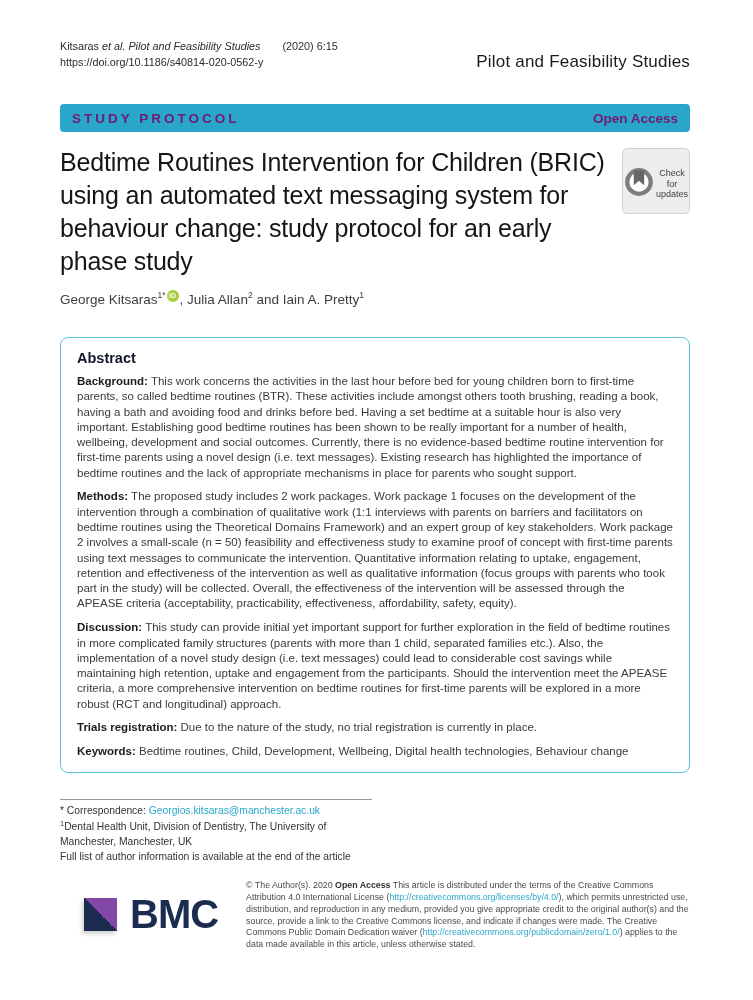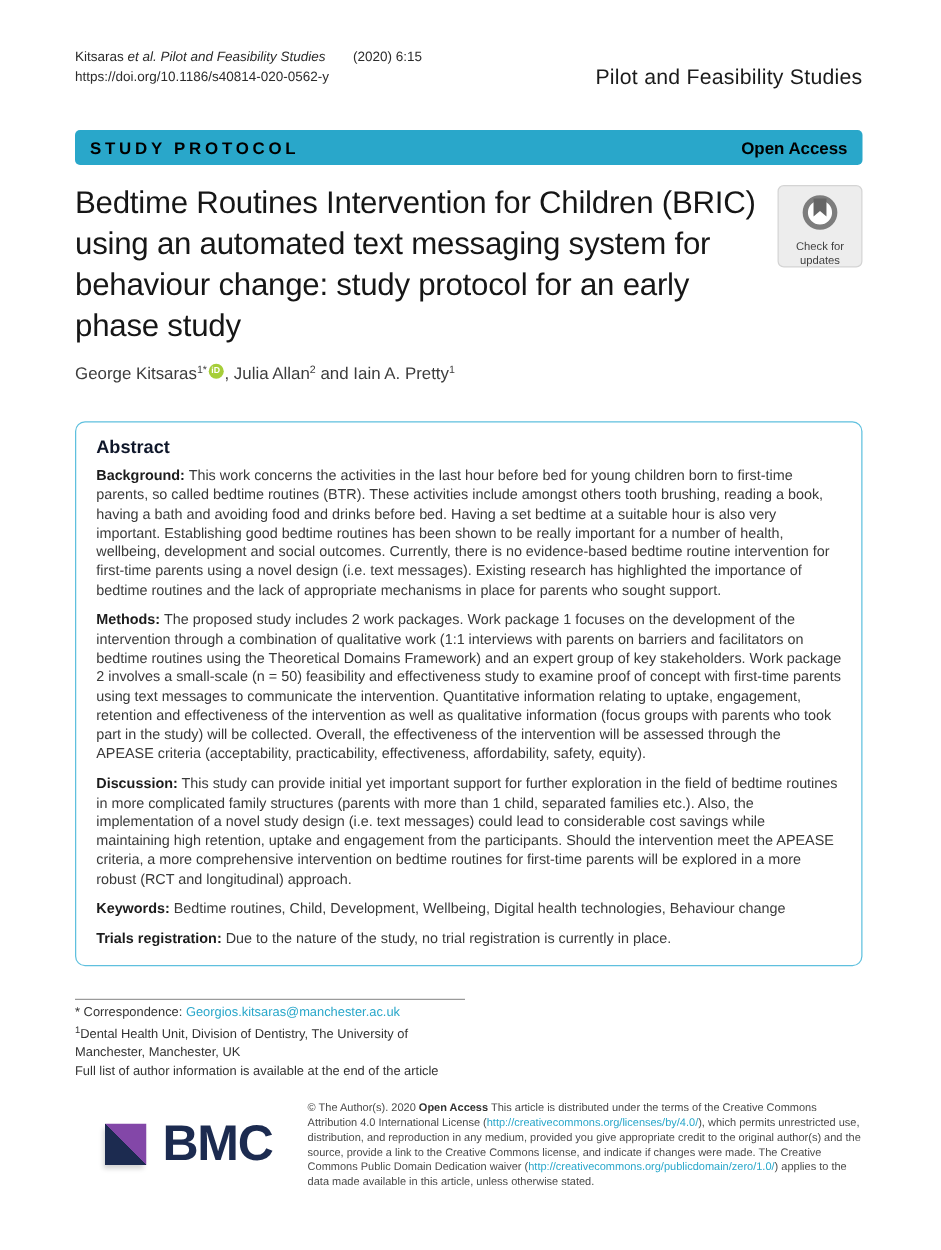--- a/index.html
+++ b/index.html
@@ -19,29 +19,29 @@
   
   .topbar{display:flex;justify-content:space-between;align-items:flex-start;}
   .cite{font-size:10.8px;color:#2b2b2b;line-height:1.5;}
   .cite .it{font-style:italic;}
   .cite-issue{margin-left:22px;}
   .journal-name{font-size:17px;color:#1b1b1b;margin-top:14px;letter-spacing:.2px;}
   
   .banner{
     margin-top:32px;height:28px;background:var(--accent);border-radius:4px;
     display:flex;align-items:center;justify-content:space-between;padding:0 12px;
-    color:#000000;font-weight:bold;font-size:13.5px;
+    color:#701a75;font-weight:bold;font-size:13.5px;
   }
   .banner-left{letter-spacing:3px;}
   
   .title-row{display:flex;margin-top:14px;}
   h1{font-size:25px;font-weight:400;color:#161616;line-height:1.32;margin:0;flex:1;padding-right:16px;letter-spacing:-.2px;}
   .check-badge{
     width:68px;height:66px;background:#EDEDED;border:1px solid #D4D4D4;border-radius:5px;
-    display:flex;flex-direction:column;align-items:center;padding-top:5px;flex:none;margin-top:2px;
+    display:flex;flex-direction:row;align-items:center;padding-top:5px;flex:none;margin-top:2px;
     cursor:pointer;
   }
   .badge-text{font-size:9px;color:#3f3f3f;text-align:center;line-height:1.2;margin-top:1px;}
   
   .authors{margin-top:12px;font-size:13.5px;color:#3d3d3d;}
   .authors sup{font-size:8.5px;}
   .orcid{
     display:inline-block;width:12px;height:12px;border-radius:50%;background:var(--orcid);
     color:#fff;font-size:7px;font-weight:bold;text-align:center;line-height:12px;
     vertical-align:super;margin:0 1px;cursor:pointer;
@@ -103,22 +103,22 @@
     </div>
   </section>
 
   <div class="authors"><span>George Kitsaras</span><sup>1*</sup><span class="orcid">iD</span><span>, Julia Allan</span><sup>2</sup><span> and Iain A. Pretty</span><sup>1</sup></div>
 
   <section class="abstract-box">
     <h2>Abstract</h2>
     <p><b>Background:</b> <span>This work concerns the activities in the last hour before bed for young children born to first-time parents, so called bedtime routines (BTR). These activities include amongst others tooth brushing, reading a book, having a bath and avoiding food and drinks before bed. Having a set bedtime at a suitable hour is also very important. Establishing good bedtime routines has been shown to be really important for a number of health, wellbeing, development and social outcomes. Currently, there is no evidence-based bedtime routine intervention for first-time parents using a novel design (i.e. text messages). Existing research has highlighted the importance of bedtime routines and the lack of appropriate mechanisms in place for parents who sought support.</span></p>
     <p><b>Methods:</b> <span>The proposed study includes 2 work packages. Work package 1 focuses on the development of the intervention through a combination of qualitative work (1:1 interviews with parents on barriers and facilitators on bedtime routines using the Theoretical Domains Framework) and an expert group of key stakeholders. Work package 2 involves a small-scale (n = 50) feasibility and effectiveness study to examine proof of concept with first-time parents using text messages to communicate the intervention. Quantitative information relating to uptake, engagement, retention and effectiveness of the intervention as well as qualitative information (focus groups with parents who took part in the study) will be collected. Overall, the effectiveness of the intervention will be assessed through the APEASE criteria (acceptability, practicability, effectiveness, affordability, safety, equity).</span></p>
     <p><b>Discussion:</b> <span>This study can provide initial yet important support for further exploration in the field of bedtime routines in more complicated family structures (parents with more than 1 child, separated families etc.). Also, the implementation of a novel study design (i.e. text messages) could lead to considerable cost savings while maintaining high retention, uptake and engagement from the participants. Should the intervention meet the APEASE criteria, a more comprehensive intervention on bedtime routines for first-time parents will be explored in a more robust (RCT and longitudinal) approach.</span></p>
+    <p><b>Trials registration:</b> <span>Due to the nature of the study, no trial registration is currently in place.</span></p>
     <p><b>Keywords:</b> <span>Bedtime routines, Child, Development, Wellbeing, Digital health technologies, Behaviour change</span></p>
-    <p><b>Trials registration:</b> <span>Due to the nature of the study, no trial registration is currently in place.</span></p>
   </section>
 
   <div class="footnotes">
     <hr>
     <p><span>* Correspondence: </span><a class="link">Georgios.kitsaras@manchester.ac.uk</a></p>
     <p><span class="fn-sup">1</span><span>Dental Health Unit, Division of Dentistry, The University of Manchester, Manchester, UK</span></p>
     <p>Full list of author information is available at the end of the article</p>
   </div>
 
   <footer class="footer">

